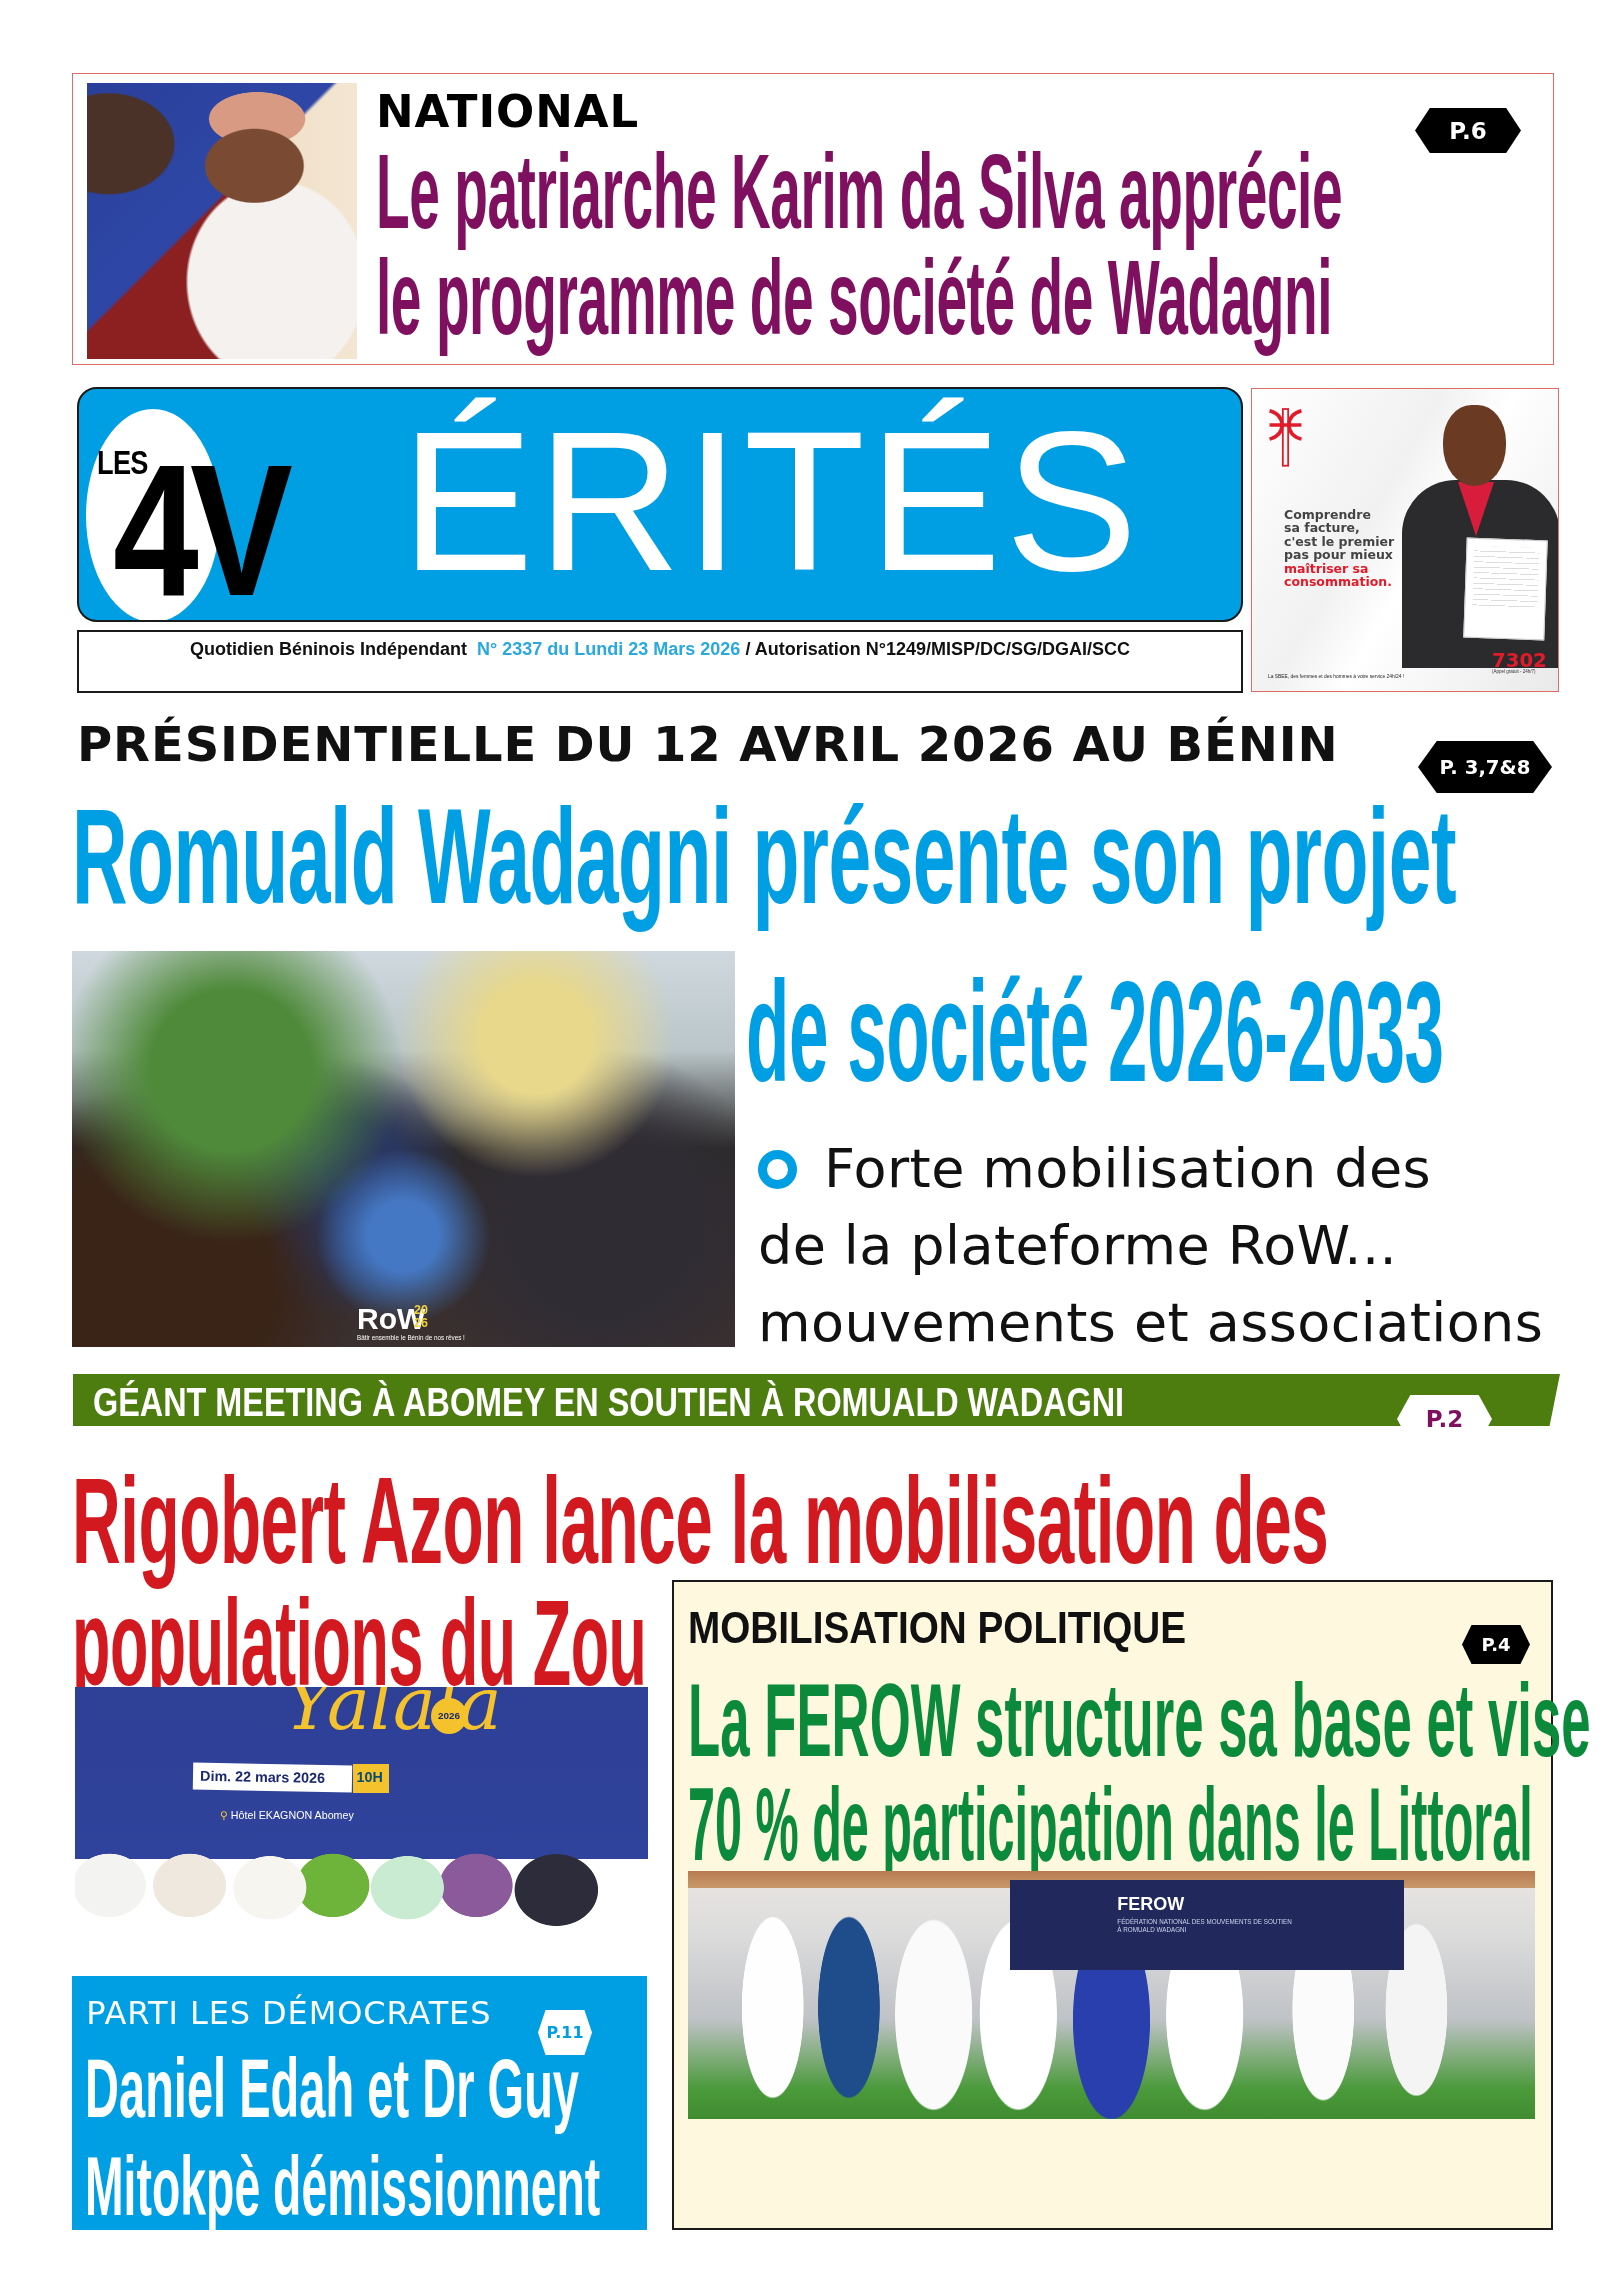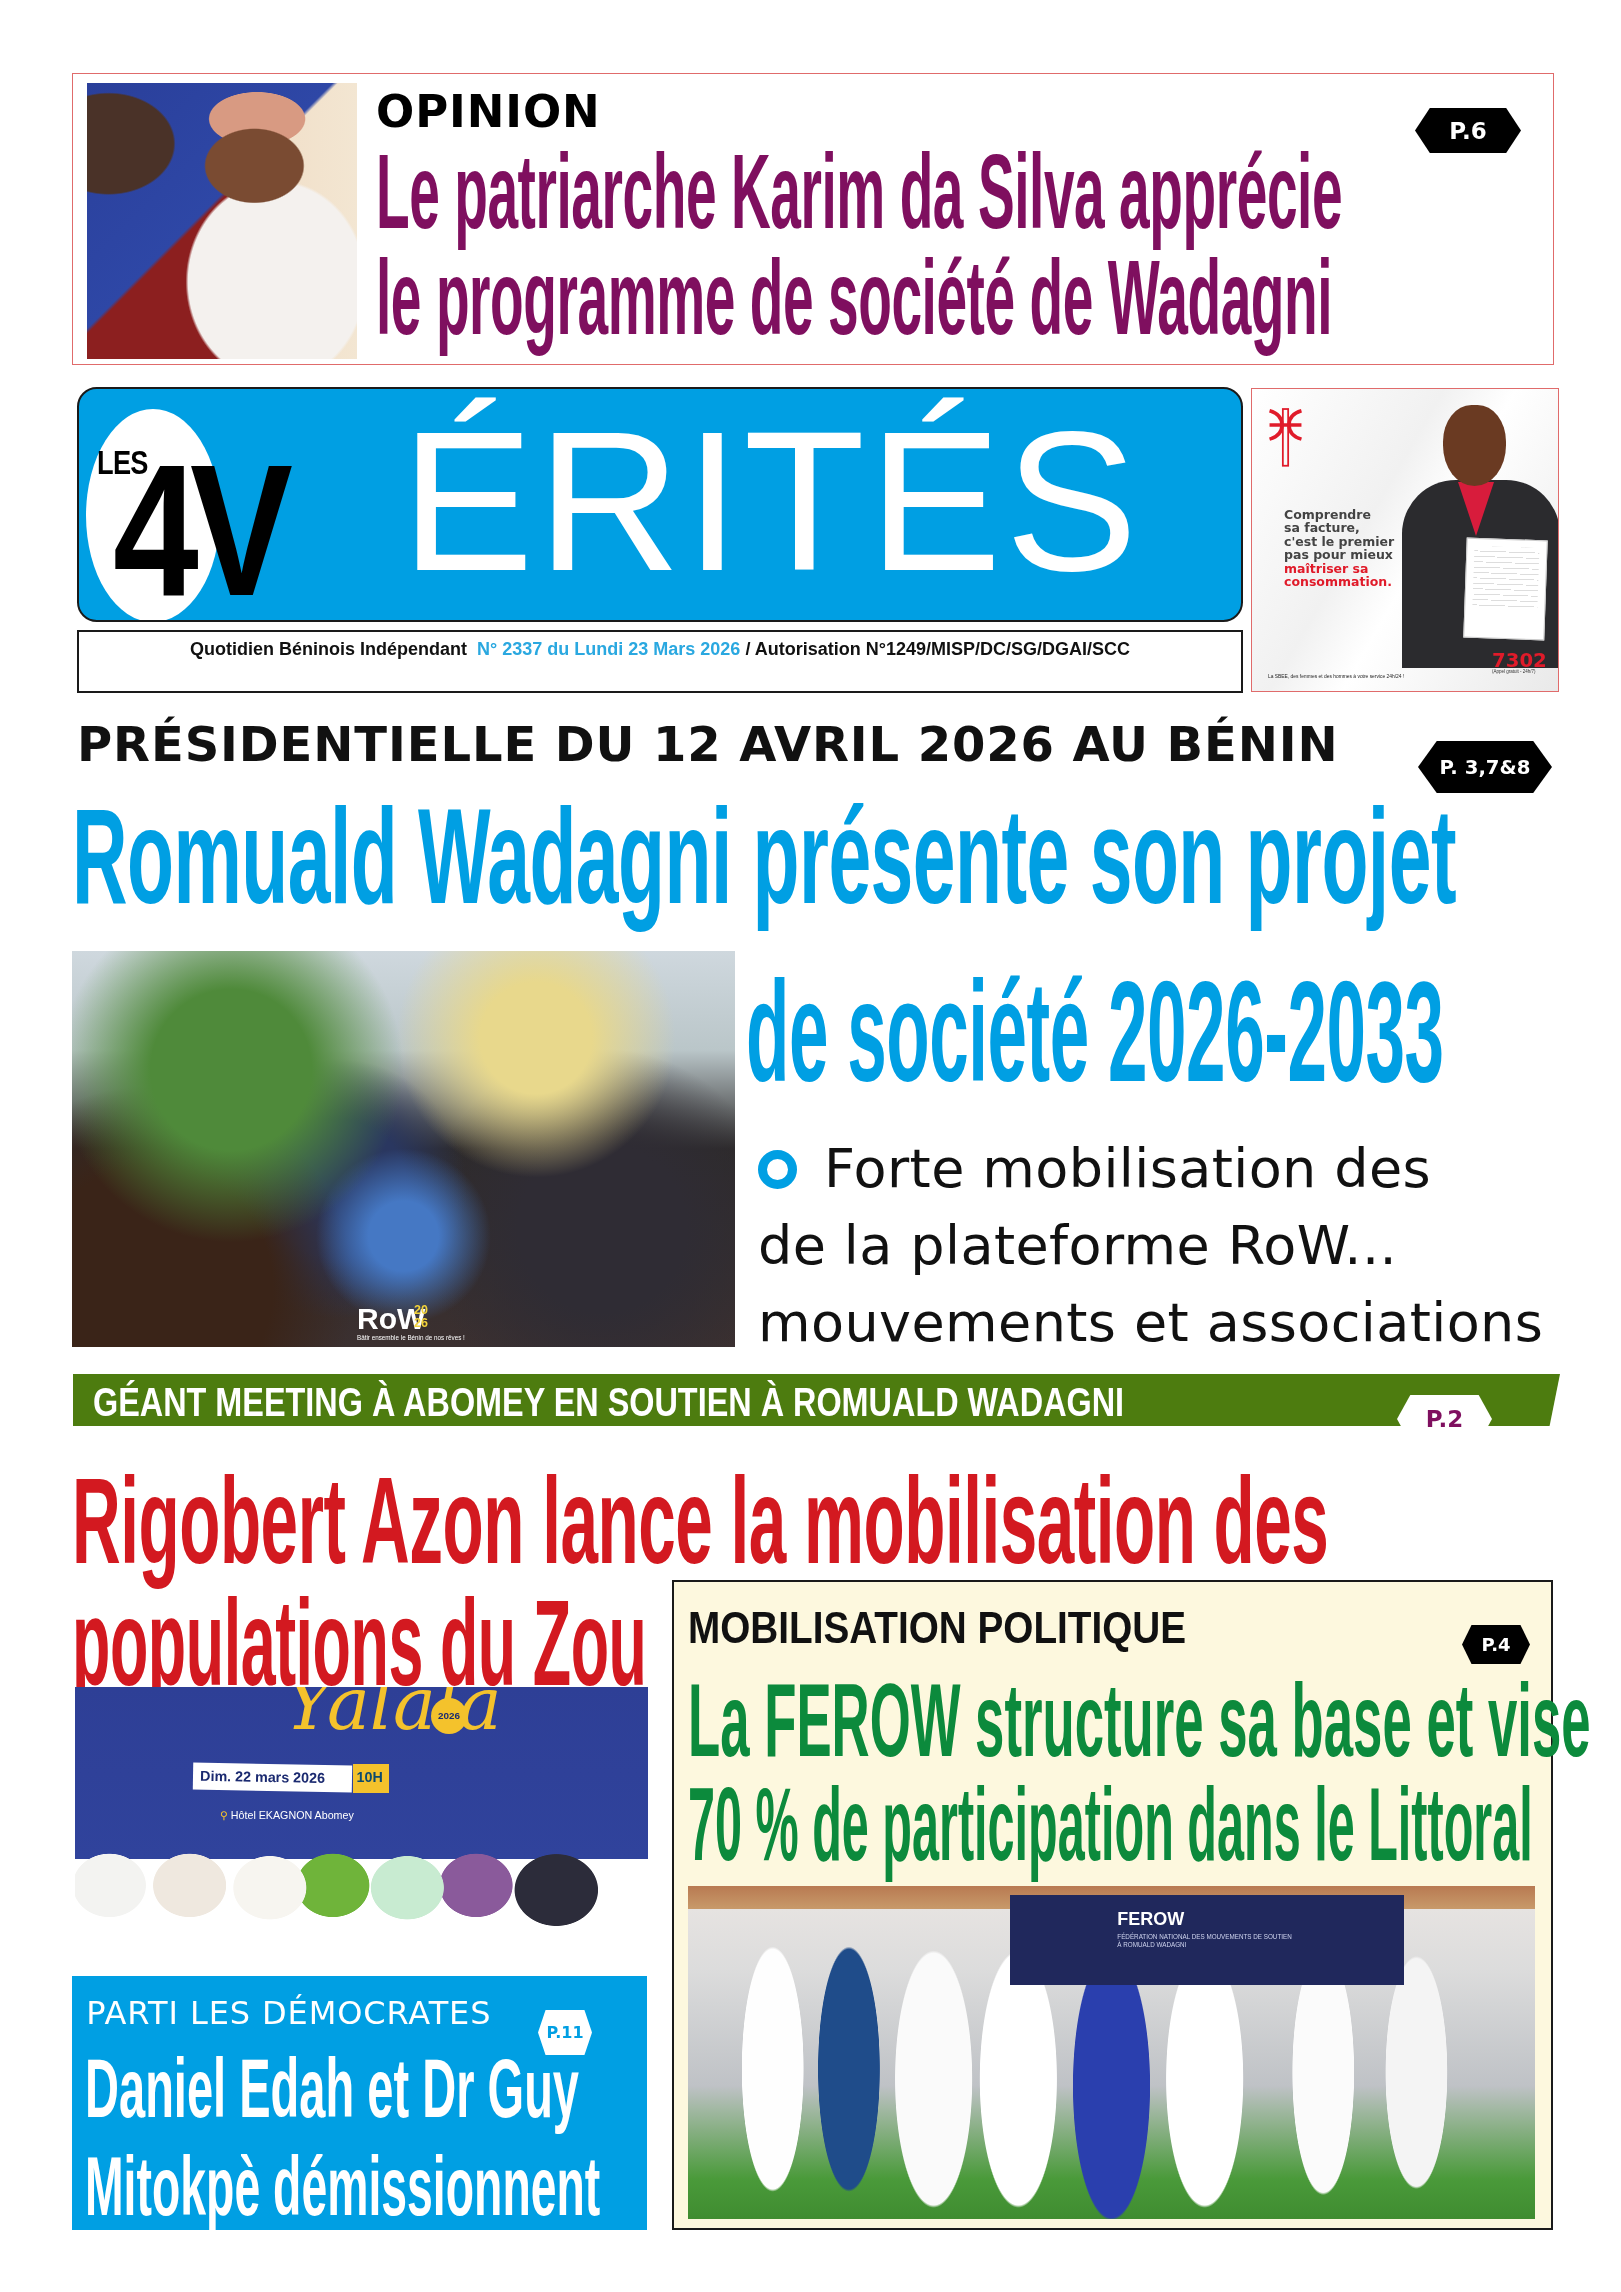--- a/index.html
+++ b/index.html
@@ -123,42 +123,42 @@
   #demo-badge { left: 466px; top: 16px; width: 54px; height: 45px; font-size: 16px; background: #fff; color: #009fe3; }
   #demo-line-1 { left: 12.5px; top: 70px; color: #fff; font-size: 84px; line-height: 84px; transform: scaleX(0.56); }
   #demo-line-2 { left: 12.5px; top: 168px; color: #fff; font-size: 84px; line-height: 84px; transform: scaleX(0.552); }
 
   
   #ferow-box { left: 672px; top: 1580px; width: 881px; height: 650px; background: #fdf8de; border: 2.7px solid #1a1a1a; }
   #ferow-kicker { left: 14.3px; top: 19.7px; font-size: 45px; color: #111; font-weight: 700; transform: scaleX(0.86); transform-origin: left top; white-space: nowrap; }
   #ferow-badge { left: 788px; top: 25px; width: 68px; height: 39px; font-size: 18px; }
   #ferow-line-1 { left: 14.3px; top: 86px; color: #0c8a3c; font-size: 104px; line-height: 104px; transform: scaleX(0.507); }
   #ferow-line-2 { left: 14.3px; top: 190px; color: #0c8a3c; font-size: 104px; line-height: 104px; transform: scaleX(0.467); }
-  #ferow-photo { left: 14.3px; top: 304px; width: 847px; height: 333px; overflow: hidden;
+  #ferow-photo { left: 14.3px; top: 289px; width: 847px; height: 248px; overflow: hidden;
     background:
       radial-gradient(ellipse 4% 40% at 10% 55%, #fefefe 0 90%, transparent 92%),
       radial-gradient(ellipse 4% 40% at 19% 55%, #1f4c8a 0 90%, transparent 92%),
       radial-gradient(ellipse 5% 42% at 29% 58%, #fafafa 0 90%, transparent 92%),
       radial-gradient(ellipse 5% 42% at 39% 58%, #ffffff 0 90%, transparent 92%),
       radial-gradient(ellipse 5% 44% at 50% 60%, #2a3fae 0 90%, transparent 92%),
       radial-gradient(ellipse 5% 42% at 61% 58%, #ffffff 0 90%, transparent 92%),
       radial-gradient(ellipse 4% 40% at 75% 56%, #fbfbfb 0 90%, transparent 92%),
       radial-gradient(ellipse 4% 38% at 86% 56%, #f4f4f4 0 90%, transparent 92%),
       linear-gradient(180deg, #b87a52 0%, #c89a6a 7%, #e6e3e1 7%, #dcdcdc 25%, #bfc2c6 60%, #4a9a3a 88%, #3f8c30 100%);
   }
   #ferow-banner { left: 322px; top: 9px; width: 394px; height: 90px; background: #20285c; }
   #ferow-banner-title { position: absolute; left: 107px; top: 14.3px; color: #fff; font-size: 18px; font-weight: 700; }
   #ferow-banner-sub { position: absolute; left: 107px; top: 38px; color: #cfd4ee; font-size: 6.3px; line-height: 8px; width: 179px; }
 </style>
 </head>
 <body>
 
 <div id="opinion" class="abs">
   <div id="opinion-photo" class="abs"></div>
-  <div id="opinion-kicker" class="abs">OPINION</div>
+  <div id="opinion-kicker" class="abs">NATIONAL</div>
   <div id="opinion-badge" class="badge">P.6</div>
   <div id="opinion-line-1" class="abs condensed opinion-line">Le patriarche Karim da Silva apprécie</div>
   <div id="opinion-line-2" class="abs condensed opinion-line">le programme de société de Wadagni</div>
 </div>
 
 <div id="masthead" class="abs">
   <div id="mast-ellipse"></div>
   <div id="mast-les" class="abs">LES</div>
   <div id="mast-4v" class="abs">4V</div>
   <div id="mast-verites" class="abs">ÉRITÉS</div>

